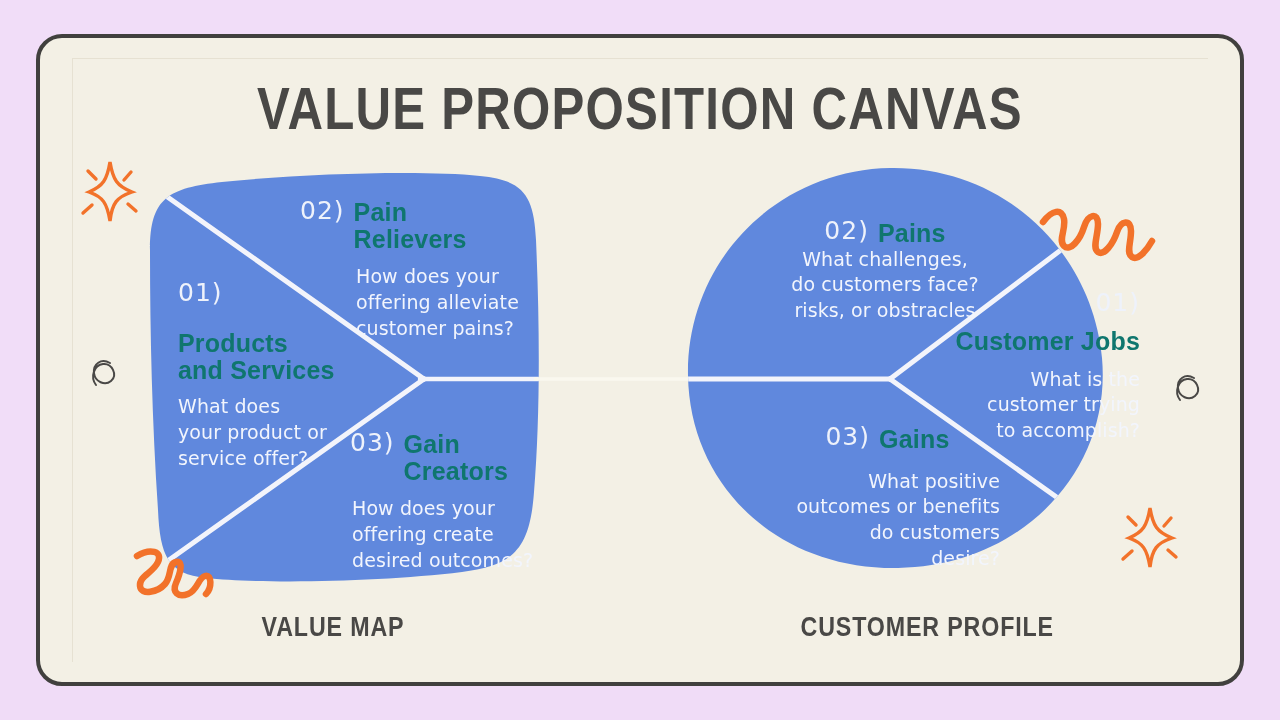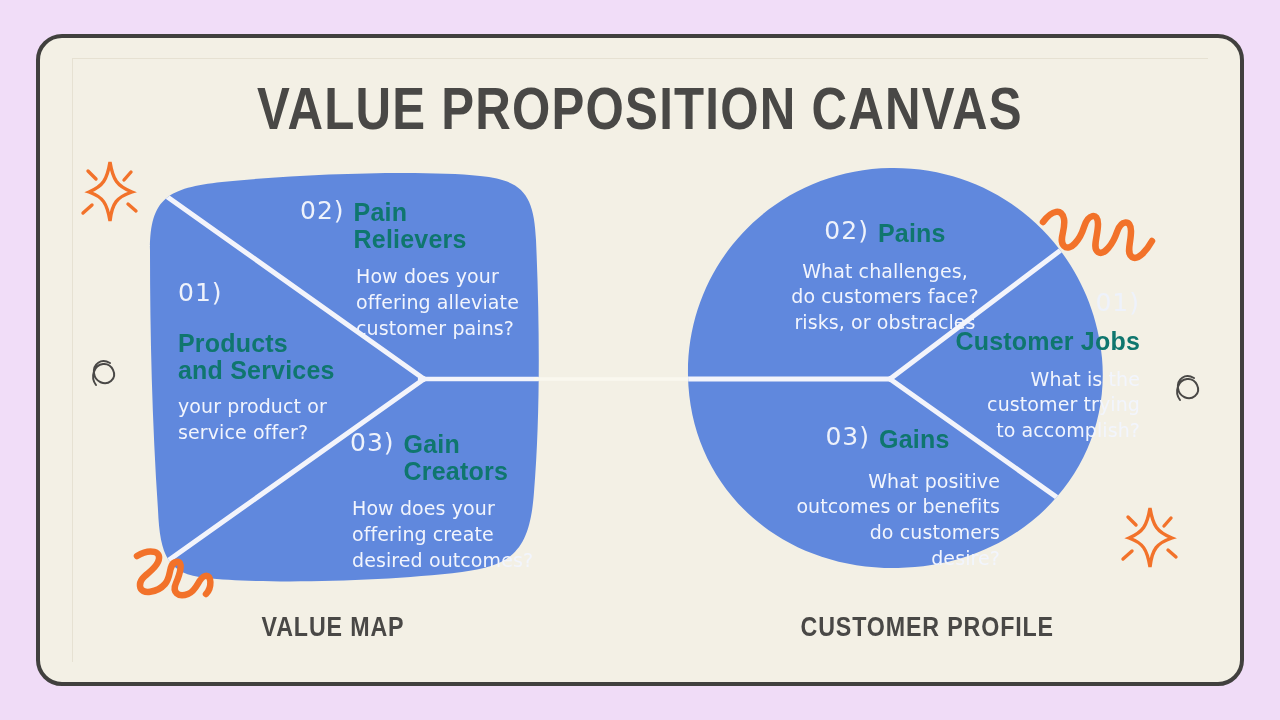--- a/index.html
+++ b/index.html
@@ -207,20 +207,21 @@
     </g>
   </svg>
 
   <div class="block" style="left:178px; top:278px; width:180px;">
     <div class="num">01)</div>
     <div class="head" style="margin-top:23px;">
       <div>Products</div>
       <div>and Services</div>
     </div>
     <div class="body" style="margin-top:11px;">
+      <div>What does</div>
       <div>your product or</div>
       <div>service offer?</div>
     </div>
   </div>
 
   <div class="block" style="left:300px; top:196px; width:220px;">
     <div class="row-inline">
       <div class="num">02)</div>
       <div class="head" style="padding-top:3px;">
         <div>Pain</div>
@@ -247,21 +248,21 @@
       <div>offering create</div>
       <div>desired outcomes?</div>
     </div>
   </div>
 
   <div class="block" style="left:770px; top:216px; width:230px; text-align:center;">
     <div class="row-inline" style="justify-content:center;">
       <div class="num">02)</div>
       <div class="head" style="padding-top:4px;">Pains</div>
     </div>
-    <div class="body" style="margin-top:12px;">
+    <div class="body" style="">
       <div>What challenges,</div>
       <div>do customers face?</div>
       <div>risks, or obstracles</div>
     </div>
   </div>
 
   <div class="block" style="left:930px; top:288px; width:210px; text-align:right;">
     <div class="num">01)</div>
     <div class="head" style="margin-top:11px;">Customer Jobs</div>
     <div class="body" style="margin-top:12px;">

